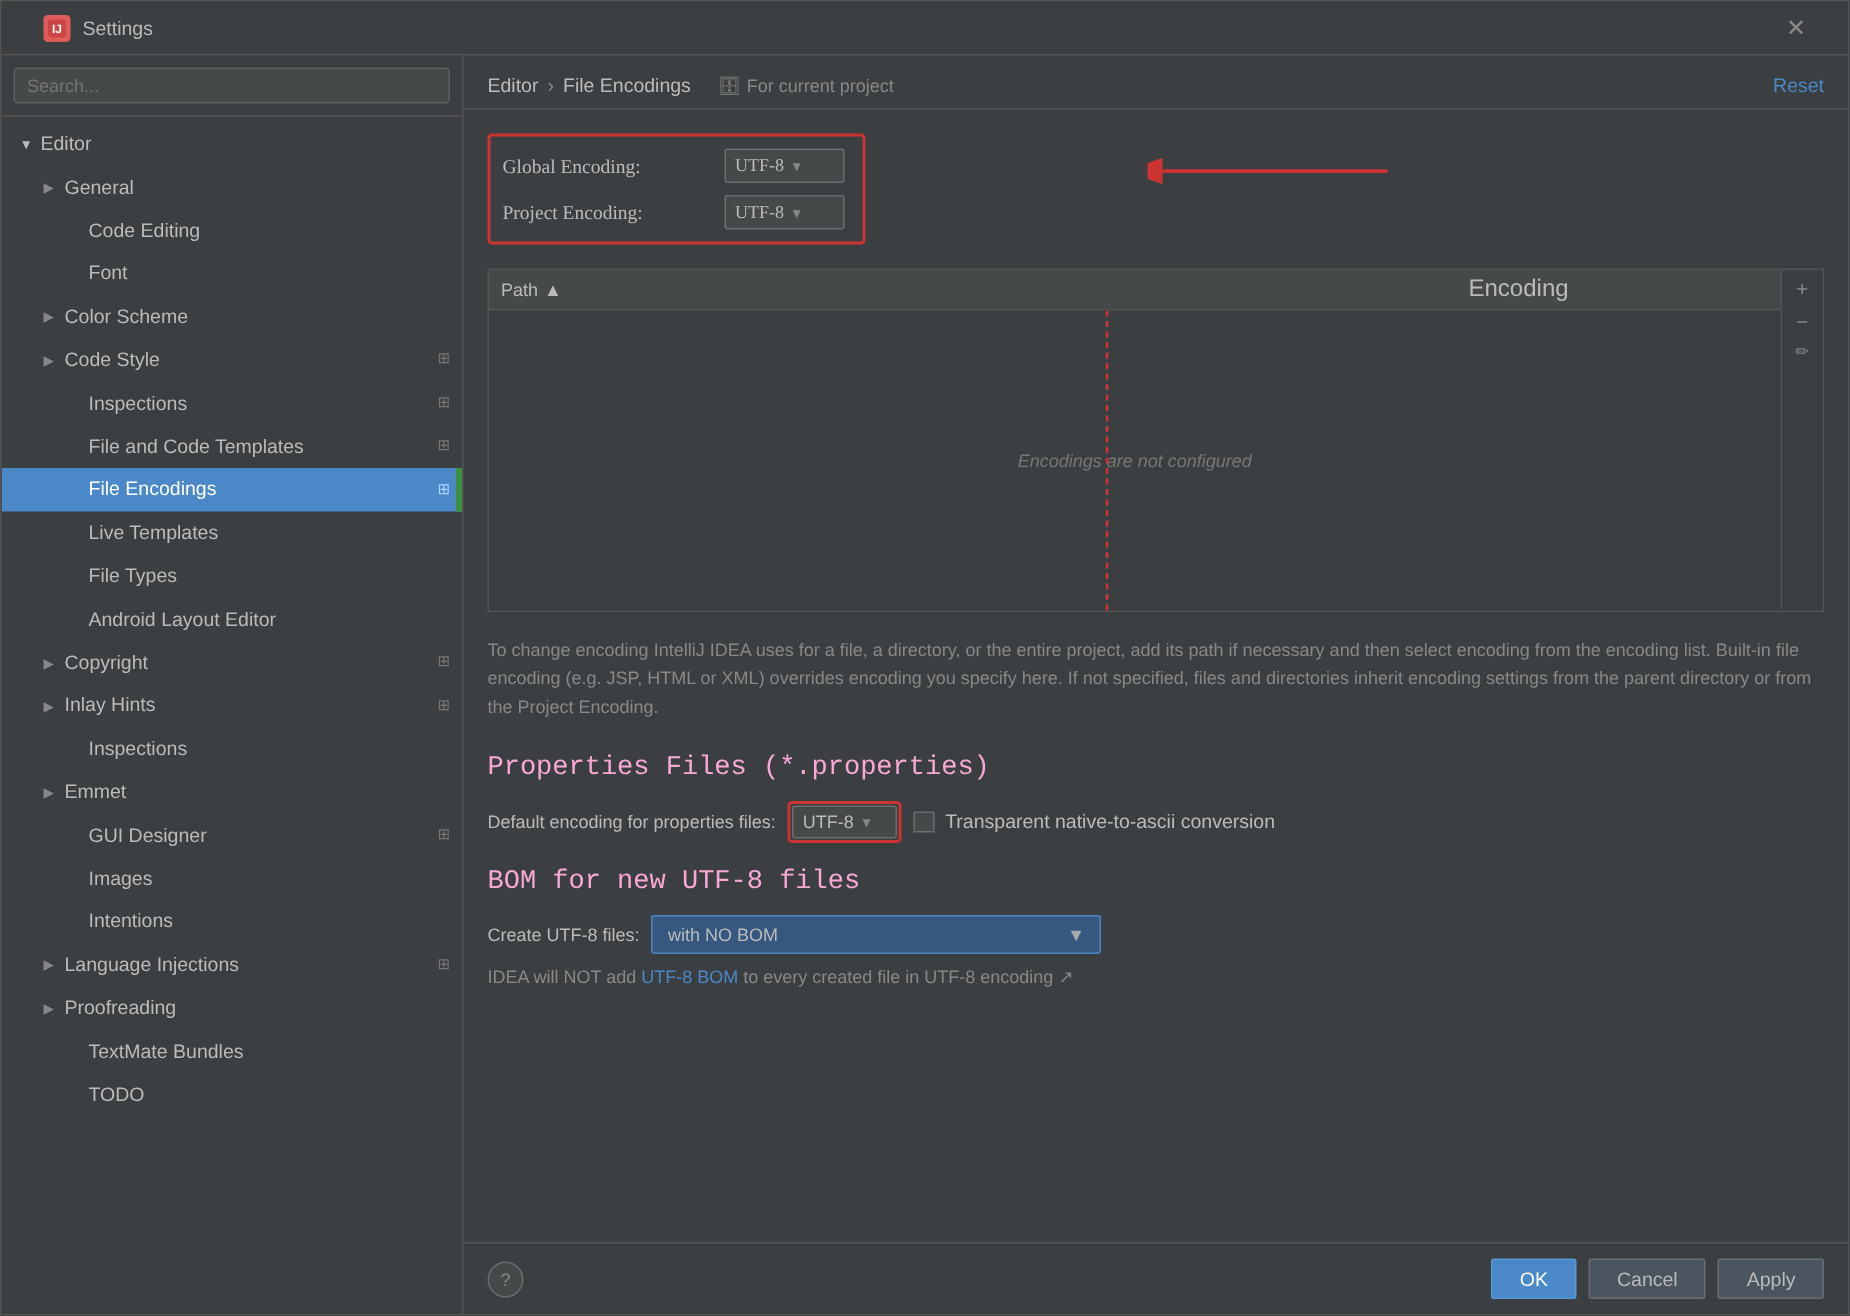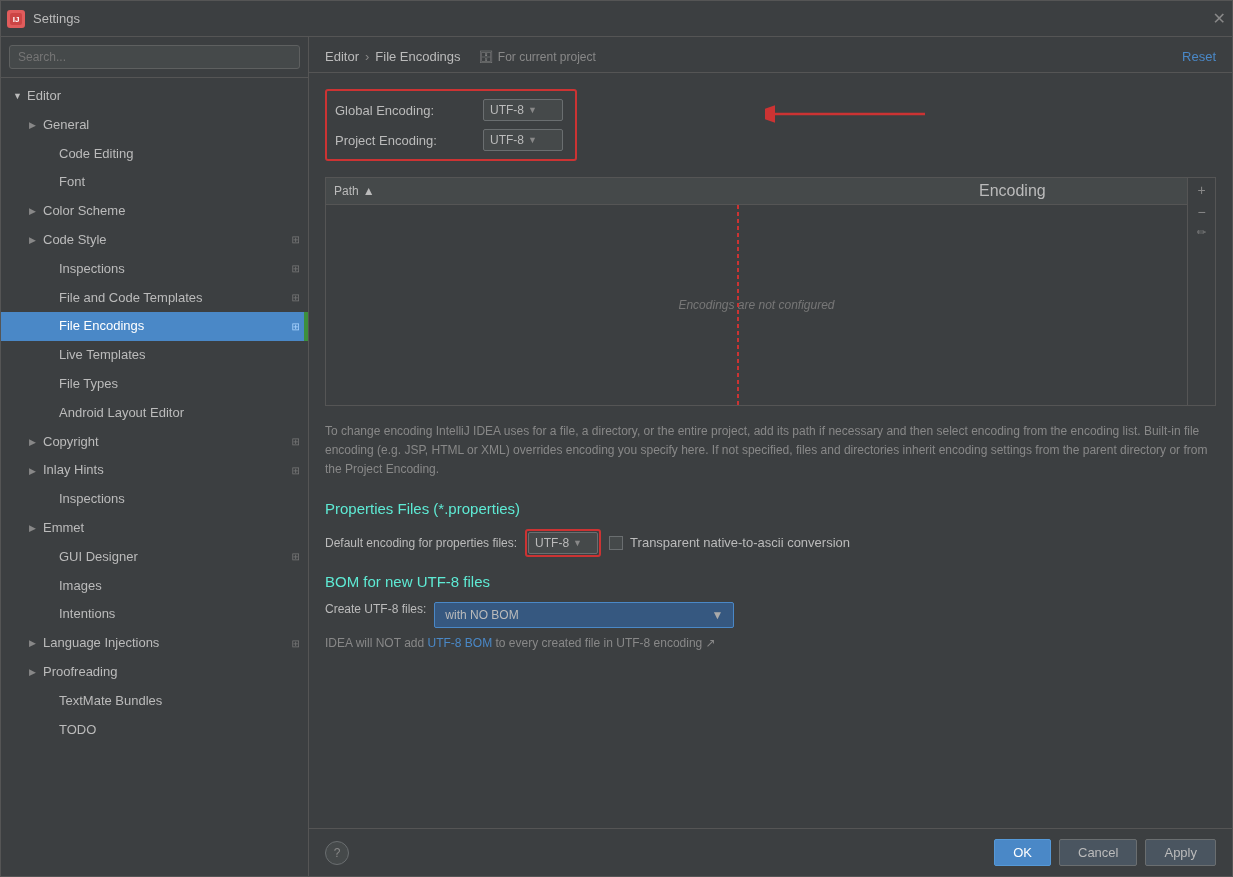--- a/index.html
+++ b/index.html
@@ -18,21 +18,21 @@
       background: #3c3f41;
       display: flex;
       flex-direction: column;
       border: 1px solid #555;
     }
     .title-bar {
       background: #3c3f41;
       height: 36px;
       display: flex;
       align-items: center;
-      padding: 0 6px;
+      padding: 0 28px;
       border-bottom: 1px solid #555;
       flex-shrink: 0;
     }
     .title-bar-icon {
       width: 18px;
       height: 18px;
       margin-right: 8px;
       background: #e05c5c;
       border-radius: 3px;
       display: flex;
@@ -165,20 +165,21 @@
       padding: 16px;
     }
     .main-scroll::-webkit-scrollbar { width: 6px; }
     .main-scroll::-webkit-scrollbar-track { background: #3c3f41; }
     .main-scroll::-webkit-scrollbar-thumb { background: #555; }
     .form-row {
       display: flex;
       align-items: center;
       margin-bottom: 10px;
       gap: 8px;
+      font-family: Liberation Serif, serif;
     }
     .form-label {
       color: #bbbbbb;
       min-width: 140px;
     }
     .select-box {
       background: #45494a;
       border: 1px solid #6a6e70;
       color: #bbbbbb;
       padding: 3px 6px;
@@ -248,24 +249,25 @@
       padding: 2px;
       text-align: center;
     }
     .info-text {
       color: #888;
       font-size: 12px;
       line-height: 1.6;
       margin-bottom: 20px;
     }
     .section-title {
-      color: #5eead4;
-      font-size: 15px;
+      color: #f9a8d4;
+      font-size: 18px;
       font-weight: 500;
       margin-bottom: 12px;
+      font-family: Liberation Mono, monospace;
     }
     .properties-row {
       display: flex;
       align-items: center;
       margin-bottom: 16px;
       gap: 8px;
     }
     .properties-label { color: #bbbbbb; font-size: 12px; }
     .checkbox-area {
       display: flex;
@@ -276,20 +278,21 @@
       width: 14px;
       height: 14px;
       border: 1px solid #6a6e70;
       background: #45494a;
       display: inline-block;
       flex-shrink: 0;
     }
     .bom-section { margin-bottom: 16px; }
     .bom-row {
       display: flex;
+      align-items: center;
       gap: 8px;
       margin-bottom: 8px;
     }
     .bom-select {
       background: #365880;
       border: 1px solid #4a88c7;
       color: #bbbbbb;
       padding: 5px 10px;
       border-radius: 2px;
       font-size: 12px;

